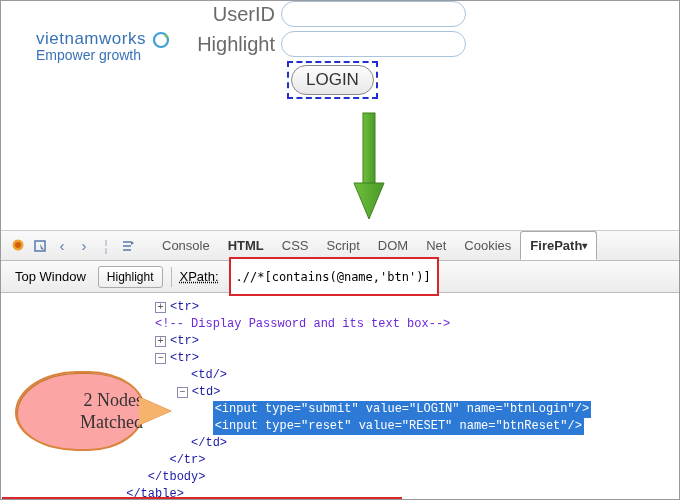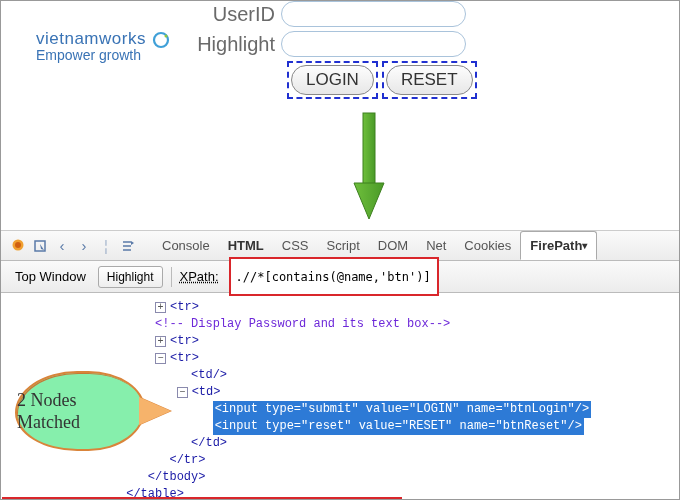--- a/index.html
+++ b/index.html
@@ -27,21 +27,21 @@
   .dt-toolbar .sel { padding: 2px 6px; }
   .dt-toolbar .hl-btn { padding: 3px 8px; border: 1px solid #aaa; border-radius: 3px; background: linear-gradient(#fff,#eee); cursor: pointer; font-size: 12px; text-align: right; }
   .dt-toolbar .xpath-label { text-decoration: underline; text-decoration-style: dotted; }
   .dt-toolbar .xpath-input { flex: 0 0 210px; height: 39px; border: 2px solid #d9262b; padding: 0 5px; font-size: 12px; font-family: Consolas, monospace; margin-left: 4px; background: #fff; }
   .dom-tree { font-family: Consolas, 'Courier New', monospace; font-size: 12px; padding: 6px 0 6px 10px; line-height: 17px; color: #1a1aa6; }
   .dom-tree .line { white-space: pre; }
   .dom-tree .comment { color: #6d28d9; }
   .dom-tree .toggle { display: inline-block; width: 11px; height: 11px; border: 1px solid #8a8aad; text-align: center; line-height: 9px; font-size: 10px; color: #555; margin-right: 4px; cursor: pointer; background: #fff; }
   .dom-tree .selected { background: #2d7ad6; color: #fff; display: inline-block; padding: 0 2px; }
   .callout { position: absolute; left: 14px; top: 370px; }
-  .callout-body { background: #86efac; border: 2px solid #d9843a; border-radius: 55% 50% 50% 55% / 60% 55% 60% 55%; width: 130px; height: 80px; display: flex; align-items: center; justify-content: center; text-align: left; font-family: 'Comic Sans MS','Segoe Script',cursive; font-size: 18px; color: #333; line-height: 22px; box-shadow: 1px 1px 0 #c57835 inset; }
+  .callout-body { background: #fca5a5; border: 2px solid #d9843a; border-radius: 55% 50% 50% 55% / 60% 55% 60% 55%; width: 130px; height: 80px; display: flex; align-items: center; justify-content: center; text-align: right; font-family: 'Comic Sans MS','Segoe Script',cursive; font-size: 18px; color: #333; line-height: 22px; box-shadow: 1px 1px 0 #c57835 inset; }
   .callout-tail { position: absolute; right: -26px; top: 26px; width: 0; height: 0; border-top: 14px solid transparent; border-bottom: 14px solid transparent; border-left: 32px solid #f6b36b; filter: drop-shadow(1px 0 0 #d9843a); }
   .red-strip { position: absolute; left: 1px; bottom: 0; width: 400px; height: 2px; background: #d9262b; }
 </style>
 </head>
 <body>
 
 <div class="top-panel">
   <div class="logo">
     <div style="position:relative;">
       <span class="logo-main">vietnamworks</span>
@@ -59,23 +59,20 @@
       <div class="form-label">UserID</div>
       <input class="form-input" style="">
     </div>
     <div class="form-row">
       <div class="form-label">Highlight</div>
       <input class="form-input" type="password" style="">
     </div>
     <div class="btn-row">
       <span class="dashed-outline">
         <button class="btn">LOGIN</button>
-      </span>
-      <span class="dashed-outline">
-        <button class="btn">RESET</button>
       </span>
     </div>
   </div>
   <div class="arrow">
     <svg width="38" height="110">
       <defs>
           <linearGradient id="g" x1="0" y1="0" x2="1" y2="0">
             <stop offset="0" stop-color="#6fbf3c"></stop>
             <stop offset="1" stop-color="#4a9a28"></stop>
           </linearGradient>

